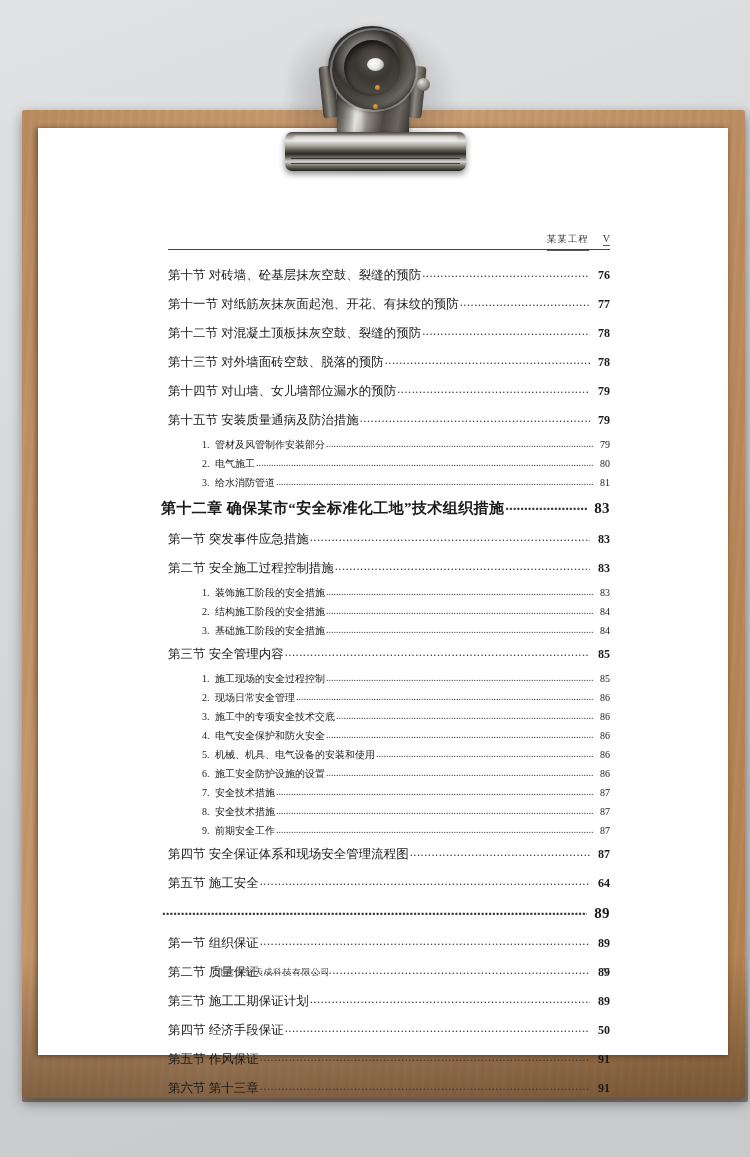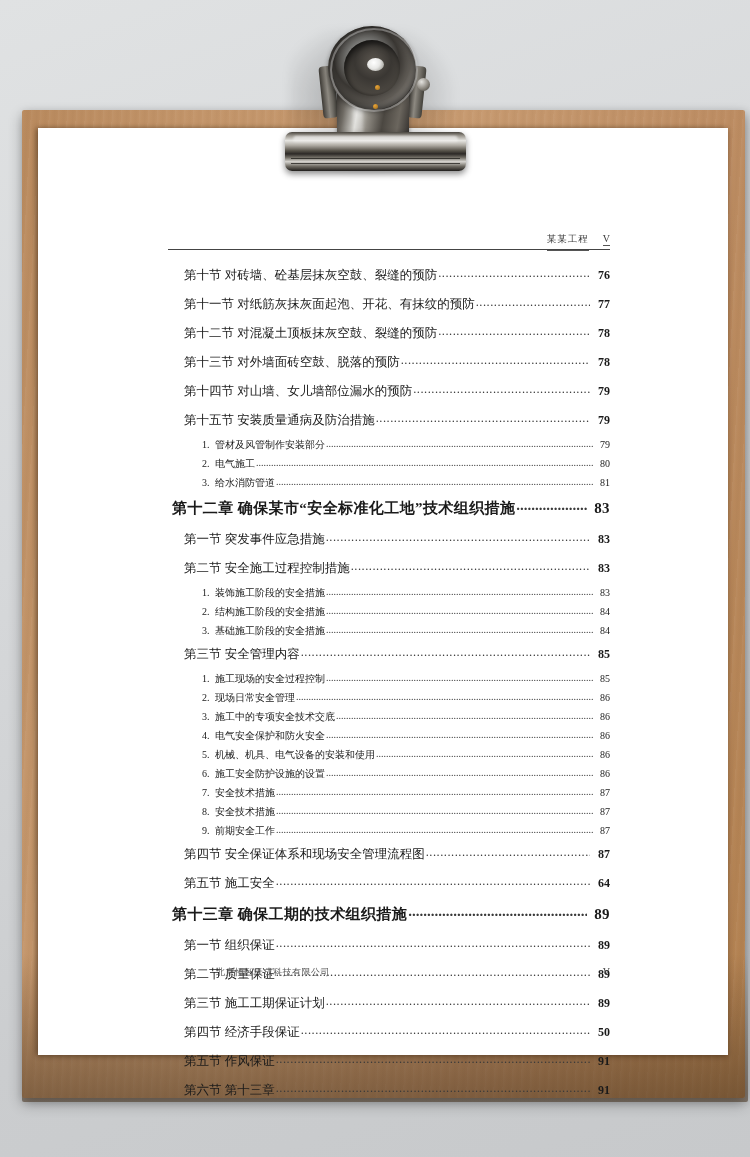--- a/index.html
+++ b/index.html
@@ -256,33 +256,33 @@
     white-space: nowrap;
   }
   .toc-line .pg {
     flex: 0 0 auto;
     text-align: right;
     font-family: "Liberation Serif", serif;
   }
 
   
   .lvl-chapter {
-    margin-left: 12px;
+    margin-left: 1px;
     font-size: 15px;
     font-weight: bold;
     letter-spacing: 0.4px;
     padding: 7px 0 7px 0;
   }
   .lvl-chapter .pg { font-size: 15px; font-weight: bold; min-width: 22px; }
   .lvl-chapter .leader { top: -3px; }
   .lvl-chapter .leader::after { letter-spacing: 0px; font-weight: bold; }
 
   
   .lvl-section {
-    margin-left: 24px;
+    margin-left: 8px;
     font-size: 12.5px;
     padding: 6px 0 6px 0;
   }
   .lvl-section .pg { font-size: 12px; min-width: 19px; font-weight: bold; }
 
   
   .lvl-item {
     margin-left: 42px;
     font-size: 10px;
     padding: 2.5px 0 2.5px 0;
@@ -476,21 +476,20 @@
         <span class="label">第四节  安全保证体系和现场安全管理流程图</span>
         <span class="leader"></span>
         <span class="pg">87</span>
       </div>
       <div class="toc-line lvl-section">
         <span class="label">第五节  施工安全</span>
         <span class="leader"></span>
         <span class="pg">64</span>
       </div>
       <div class="toc-line lvl-chapter">
-        <span class="label">第十三章  确保工期的技术组织措施</span>
         <span class="leader"></span>
         <span class="pg">89</span>
       </div>
       <div class="toc-line lvl-section">
         <span class="label">第一节  组织保证</span>
         <span class="leader"></span>
         <span class="pg">89</span>
       </div>
       <div class="toc-line lvl-section">
         <span class="label">第二节  质量保证</span>

